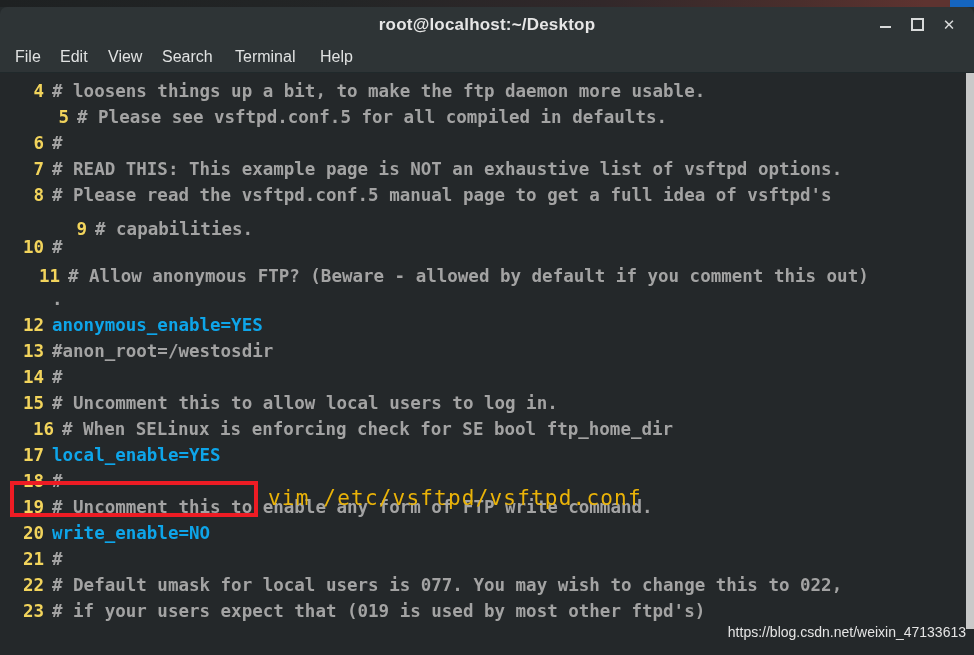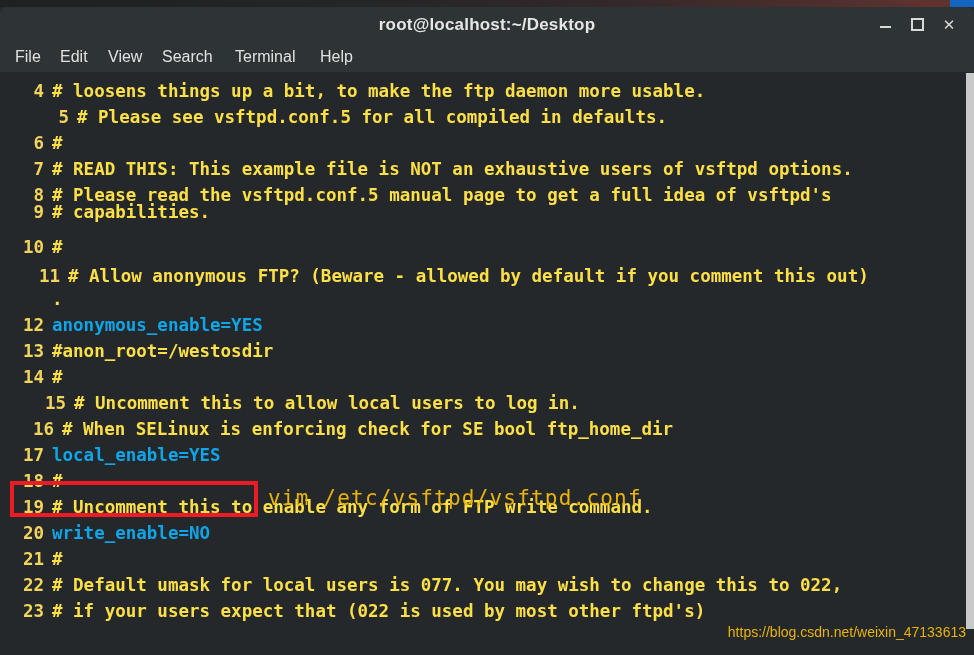--- a/index.html
+++ b/index.html
@@ -125,21 +125,21 @@
     font-weight: bold;
   }
   .lnum {
     display: inline-block;
     width: 44px;
     text-align: right;
     color: #f2d45c;
     padding-right: 8px;
   }
   .lnum.blank { color: transparent; }
-  .ctext-comment { color: #fde047; text-align: center; }
+  .ctext-comment { color: #a3a3a3; text-align: center; }
   .ctext-code    { color: #0ea5e9; }
 
   
   #statusline {
     position: absolute;
     left: 0; top: 629px;
     width: 974px; height: 26px;
     background: #24282a;
     font-family: "DejaVu Sans Mono", "Liberation Mono", monospace;
     font-size: 17px;
@@ -163,21 +163,21 @@
     left: 268px; top: 486px;
     color: #eab308;
     font-family: "DejaVu Sans Mono", "Liberation Mono", monospace;
     font-size: 21px;
     letter-spacing: 1.2px;
     white-space: pre;
   }
   #watermark {
     position: absolute;
     right: 8px; top: 624px;
-    color: #eab308;
+    color: #e5e5e5;
     font-family: "Liberation Sans", sans-serif;
     font-size: 14px;
     white-space: pre;
   }
 </style>
 </head>
 <body>
 
 <div id="window">
 
@@ -198,38 +198,38 @@
     <div id="title-text">root@localhost:~/Desktop</div>
     <div class="winbtn" id="btn-min"><span class="minglyph"></span></div>
     <div class="winbtn" id="btn-max"><span class="sqglyph"></span></div>
     <div class="winbtn" id="btn-close">✕</div>
   </div>
 
   <div id="terminal">
       <div class="line" style="top: 5px;"><span class="lnum">4</span><span class="ctext-comment"># loosens things up a bit, to make the ftp daemon more usable.</span></div>
       <div class="line" style="top: 31px; padding-left: 25px;"><span class="lnum">5</span><span class="ctext-comment"># Please see vsftpd.conf.5 for all compiled in defaults.</span></div>
       <div class="line" style="top: 57px;"><span class="lnum">6</span><span class="ctext-comment">#</span></div>
-      <div class="line" style="top: 83px;"><span class="lnum">7</span><span class="ctext-comment"># READ THIS: This example file is NOT an exhaustive users of vsftpd options.</span></div>
+      <div class="line" style="top: 83px;"><span class="lnum">7</span><span class="ctext-comment"># READ THIS: This example page is NOT an exhaustive list of vsftpd options.</span></div>
       <div class="line" style="top: 109px;"><span class="lnum">8</span><span class="ctext-comment"># Please read the vsftpd.conf.5 manual page to get a full idea of vsftpd's</span></div>
-      <div class="line" style="top: 126px;"><span class="lnum">9</span><span class="ctext-comment"># capabilities.</span></div>
+      <div class="line" style="top: 143px; margin-left: 43px;"><span class="lnum">9</span><span class="ctext-comment"># capabilities.</span></div>
       <div class="line" style="top: 161px;"><span class="lnum">10</span><span class="ctext-comment">#</span></div>
       <div class="line" style="top: 190px; margin-left: 16px;"><span class="lnum">11</span><span class="ctext-comment"># Allow anonymous FTP? (Beware - allowed by default if you comment this out)</span></div>
       <div class="line" style="top: 213px;"><span class="lnum blank"></span><span class="ctext-comment">.</span></div>
       <div class="line" style="top: 239px;"><span class="lnum">12</span><span class="ctext-code">anonymous_enable=YES</span></div>
       <div class="line" style="top: 265px;"><span class="lnum">13</span><span class="ctext-comment">#anon_root=/westosdir</span></div>
       <div class="line" style="top: 291px;"><span class="lnum">14</span><span class="ctext-comment">#</span></div>
-      <div class="line" style="top: 317px; margin-left: 22px;"><span class="lnum">15</span><span class="ctext-comment"># Uncomment this to allow local users to log in.</span></div>
+      <div class="line" style="top: 317px;"><span class="lnum">15</span><span class="ctext-comment"># Uncomment this to allow local users to log in.</span></div>
       <div class="line" style="top: 343px; padding-left: 10px;"><span class="lnum">16</span><span class="ctext-comment"># When SELinux is enforcing check for SE bool ftp_home_dir</span></div>
       <div class="line" style="top: 369px;"><span class="lnum">17</span><span class="ctext-code">local_enable=YES</span></div>
       <div class="line" style="top: 395px;"><span class="lnum">18</span><span class="ctext-comment">#</span></div>
       <div class="line" style="top: 421px;"><span class="lnum">19</span><span class="ctext-comment"># Uncomment this to enable any form of FTP write command.</span></div>
       <div class="line" style="top: 447px;"><span class="lnum">20</span><span class="ctext-code">write_enable=NO</span></div>
       <div class="line" style="top: 473px;"><span class="lnum">21</span><span class="ctext-comment">#</span></div>
       <div class="line" style="top: 499px;"><span class="lnum">22</span><span class="ctext-comment"># Default umask for local users is 077. You may wish to change this to 022,</span></div>
-      <div class="line" style="top: 525px;"><span class="lnum">23</span><span class="ctext-comment"># if your users expect that (022 is used by most other ftpd's)</span></div>
+      <div class="line" style="top: 525px;"><span class="lnum">23</span><span class="ctext-comment"># if your users expect that (019 is used by most other ftpd's)</span></div>
       <div class="line" style="top: 551px;"><span class="lnum">24</span><span class="ctext-code">local_umask=022</span></div>
     </div>
   <div id="scrollbar"></div>
 
   <div id="statusline">
     
   </div>
 
   <div id="redbox"></div>
   <div id="annotation-text">vim /etc/vsftpd/vsftpd.conf</div>

